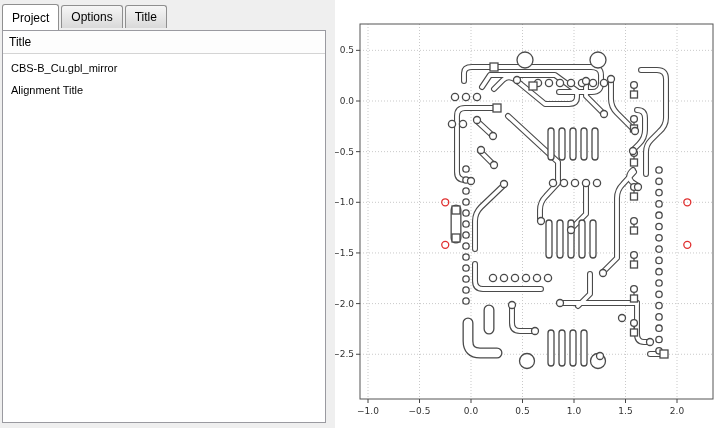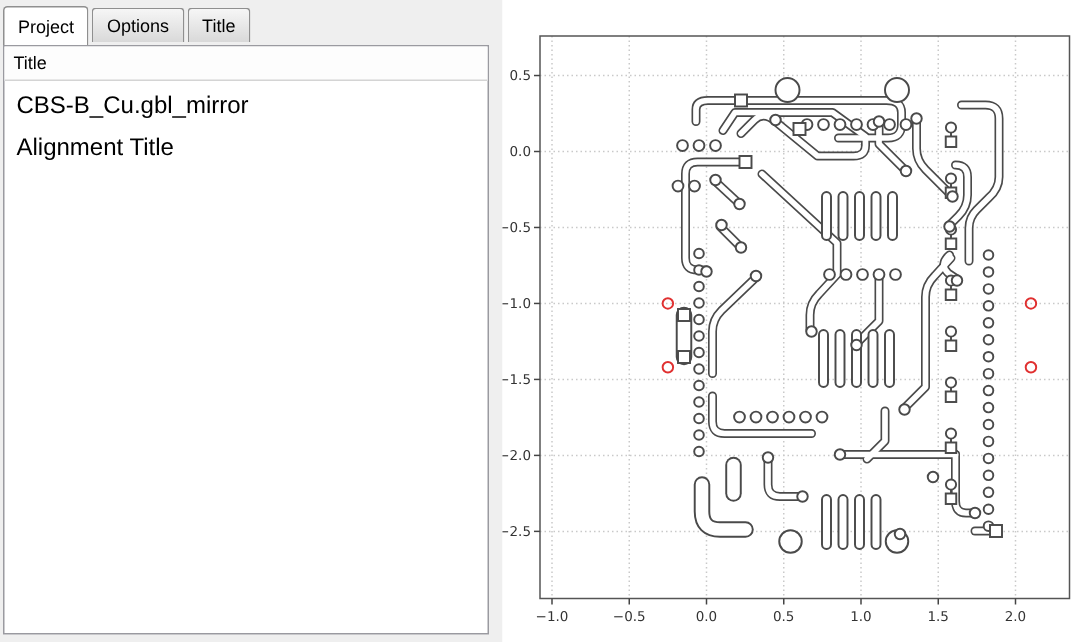--- a/index.html
+++ b/index.html
@@ -12,21 +12,21 @@
   .tabbar { position:absolute; left:2px; top:2px; height:28px; display:flex; align-items:center; z-index:3; }
   .tab { font-size:12px; color:#000; padding:4px 9px 4px 9px; margin-right:2px;
          background:linear-gradient(#f6f6f6,#d9d9d9); border:1px solid #8f8f8f; border-bottom:none;
          border-radius:3px 3px 0 0; cursor:default; }
   .tab.active { background:#ffffff; padding-top:6px; padding-bottom:5px; margin-bottom:-1px; z-index:4; position:relative; }
   .listbox { position:absolute; left:2px; top:30px; width:324px; bottom:5px;
              background:#ffffff; border:1px solid #9a9aa0; }
   .list-header { font-size:12px; color:#000; padding:4px 6px 4px 6px; background:#fdfdfd;
                  border-bottom:1px solid #d4d4d4; }
   .list-items { padding-top:3px; }
-  .list-item { font-size:16px; color:#000; padding:5px 8px 5px 8px; cursor:default; }
+  .list-item { font-size:11px; color:#000; padding:5px 8px 5px 8px; cursor:default; }
 
   
   .right-panel { position:absolute; left:335px; top:0; width:388px; height:428px; background:#ffffff; }
   svg { display:block; }
   .axbg   { fill:#ffffff; }
   .axline { fill:none; stroke:#555555; stroke-width:1; }
   .grid   { stroke:#c9c9c9; stroke-width:1; stroke-dasharray:1 2; }
   .tickmark { stroke:#444444; stroke-width:1; }
   .ticklabel { font-family:"DejaVu Sans", sans-serif; font-size:9px; fill:#333333; }
   .t-outer { fill:none; stroke:#4a4a4a; stroke-width:6;   stroke-linejoin:round; stroke-linecap:round; }

